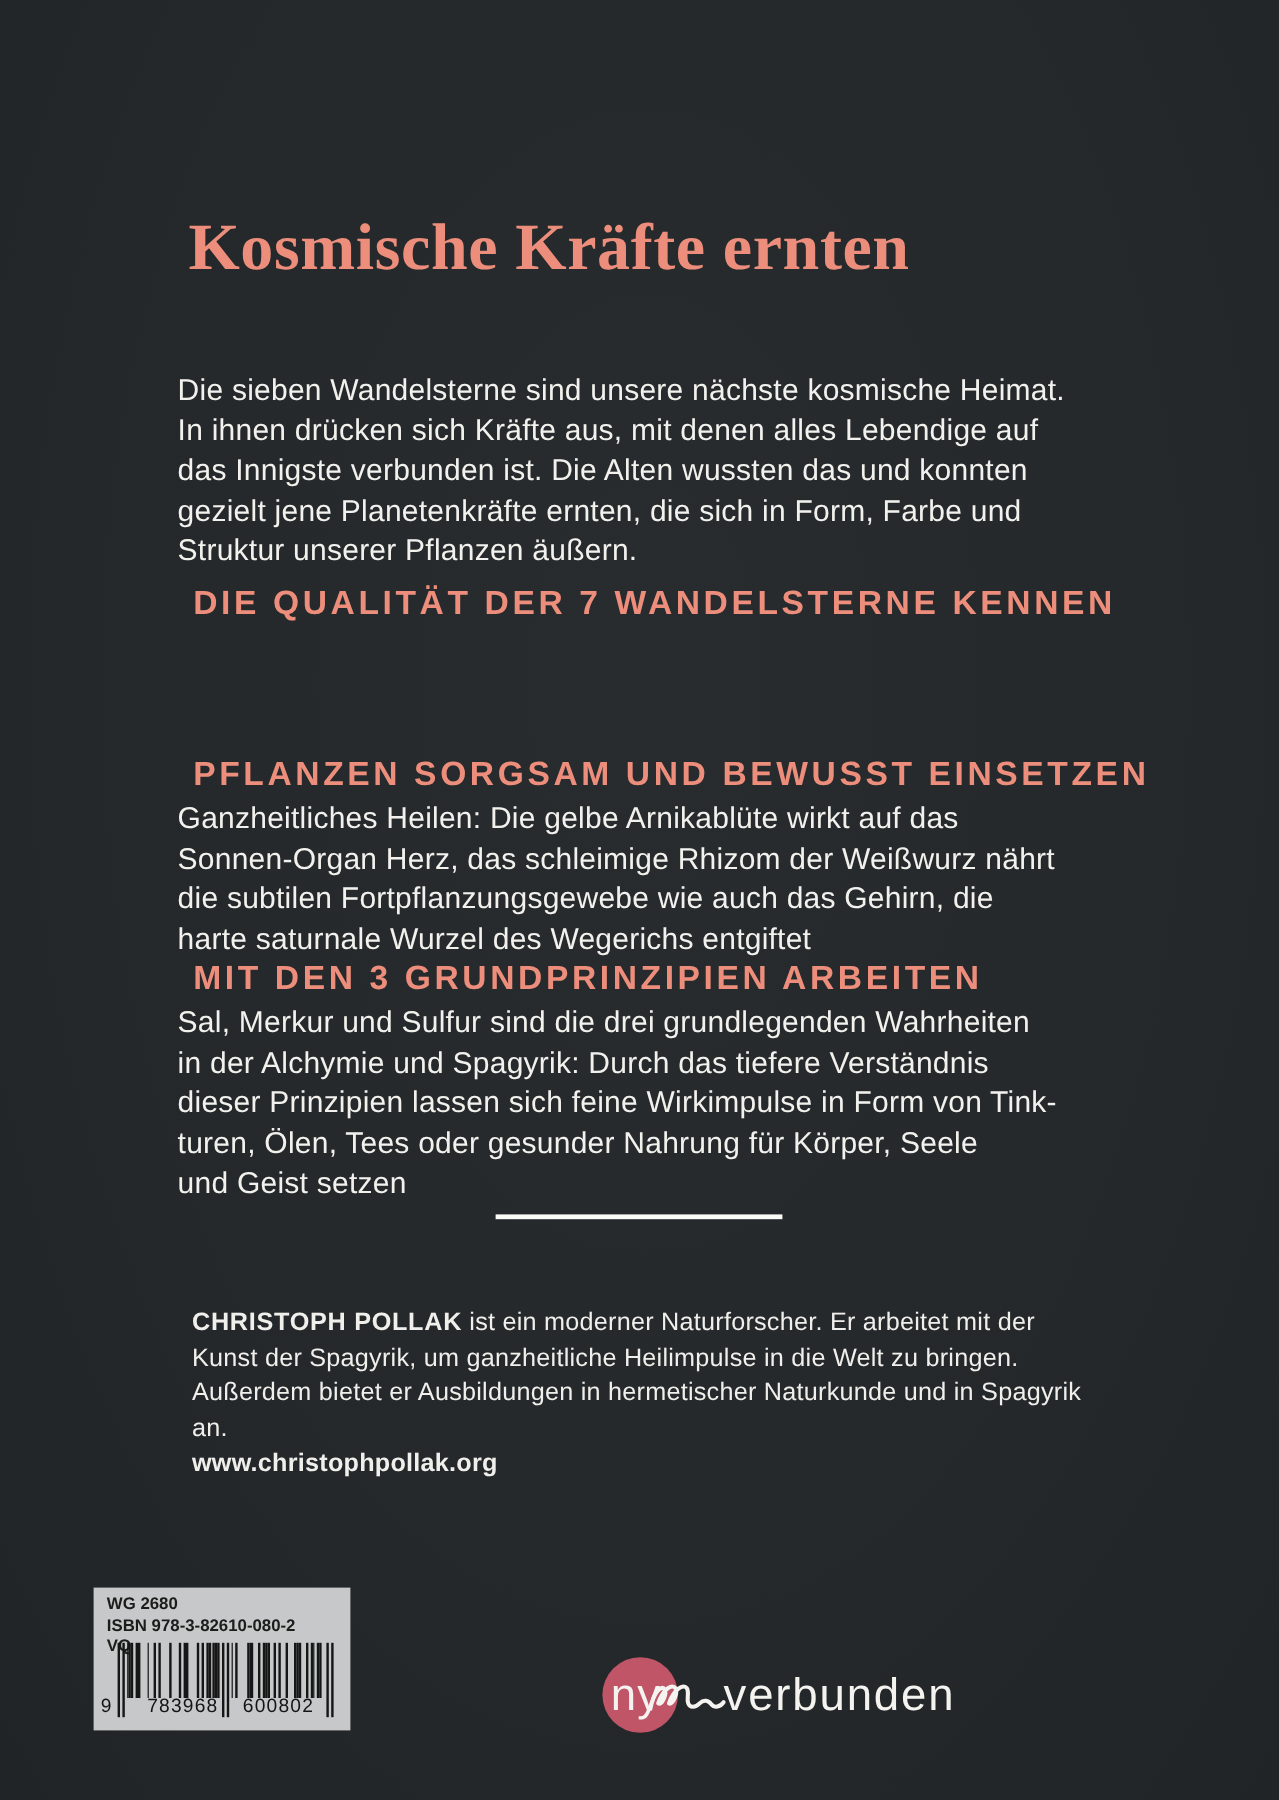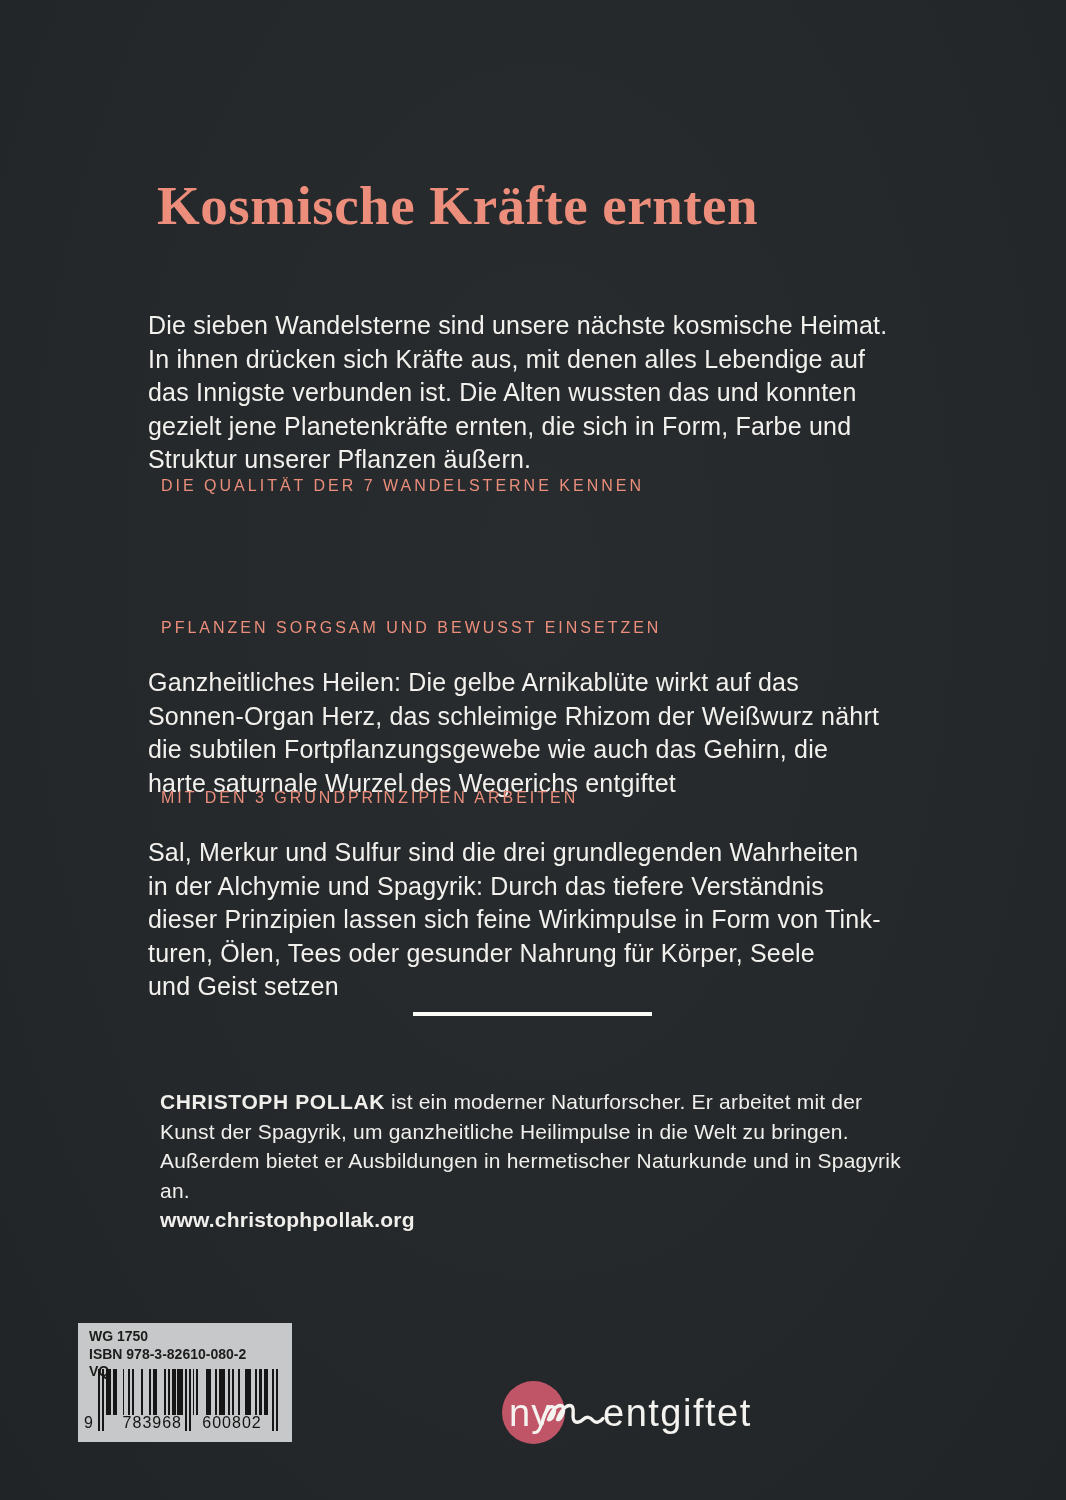--- a/index.html
+++ b/index.html
@@ -15,21 +15,21 @@
     font-family:"Liberation Serif", serif; font-weight:700;
     font-size:55px; color:#ec8e7b; letter-spacing:0.5px; line-height:1.1;
   }
   .body-text {
     position:absolute; left:148px; width:775px;
     font-size:25px; line-height:33.5px; letter-spacing:0.2px;
     color:#f2f1ed; white-space:pre-line;
   }
   .sec-heading {
     position:absolute; left:161px; width:800px;
-    font-size:16px; font-weight:400; letter-spacing:3px;
+    font-size:28px; font-weight:700; letter-spacing:3px;
     color:#ec8e7b;
   }
   #intro   { top:284px; }
   #sec1-h  { top:464px; }  #sec1-b { top:499px; }
   #sec2-h  { top:606px; }  #sec2-b { top:641px; }
   #sec3-h  { top:776px; }  #sec3-b { top:811px; }
   .divider {
     position:absolute; left:413px; top:1012px; width:239px; height:4px;
     background:#fbfbf8;
   }
@@ -102,21 +102,21 @@
 in der Alchymie und Spagyrik: Durch das tiefere Verständnis
 dieser Prinzipien lassen sich feine Wirkimpulse in Form von Tink-
 turen, Ölen, Tees oder gesunder Nahrung für Körper, Seele
 und Geist setzen</p>
 
   <div class="divider"></div>
 
   <p class="bio"><b>CHRISTOPH POLLAK</b><span> ist ein moderner Naturforscher. Er arbeitet mit der Kunst der Spagyrik, um ganzheitliche Heilimpulse in die Welt zu bringen. Außerdem bietet er Ausbildungen in hermetischer Naturkunde und in Spagyrik an.</span><span class="website">www.christophpollak.org</span></p>
 
   <div class="barcode-box">
-    <div class="bc-meta"><span>WG 1750</span>
+    <div class="bc-meta"><span>WG 2680</span>
 <span>ISBN 978-3-82610-080-2</span>
 <span>VQ</span></div>
     <div id="bc-bars">
         <div class="m b1t"></div>
         <div class="m b0"></div>
         <div class="m b1t"></div>
         <div class="m b0"></div>
         <div class="m b1s"></div>
         <div class="m b1s"></div>
         <div class="m b1s"></div>
@@ -212,15 +212,15 @@
     <span id="bcd-first" class="bc-digit">9</span>
     <span id="bcd-left" class="bc-digit">783968</span>
     <span id="bcd-right" class="bc-digit">600802</span>
   </div>
 
   <div class="logo-circle"></div>
   <span class="logo-ny">ny</span>
   <svg class="logo-m" width="66" height="38" viewBox="0 0 66 38">
     <path d="M2 27 C4.5 13, 11.5 6.5, 14 11 C15.8 14.8, 11.5 24.5, 8.5 22.5 C12.5 11, 20 5.5, 23 10 C25 14, 20.5 24, 17.5 22.5 C21.5 11, 29.5 5.5, 32.5 10 C34.5 13.5, 32 18.5, 33.5 22.5 C35 26.5, 39.5 26, 43 22.5 C46.5 19, 50.5 20, 53 23.5 C55.5 26.5, 60 25.5, 63 21.5" fill="none" stroke="#f4f3f0" stroke-width="3.4" stroke-linecap="round" stroke-linejoin="round"></path>
   </svg>
-  <span class="logo-rest">entgiftet</span>
+  <span class="logo-rest">verbunden</span>
 
 </div>
 
 </body></html>

